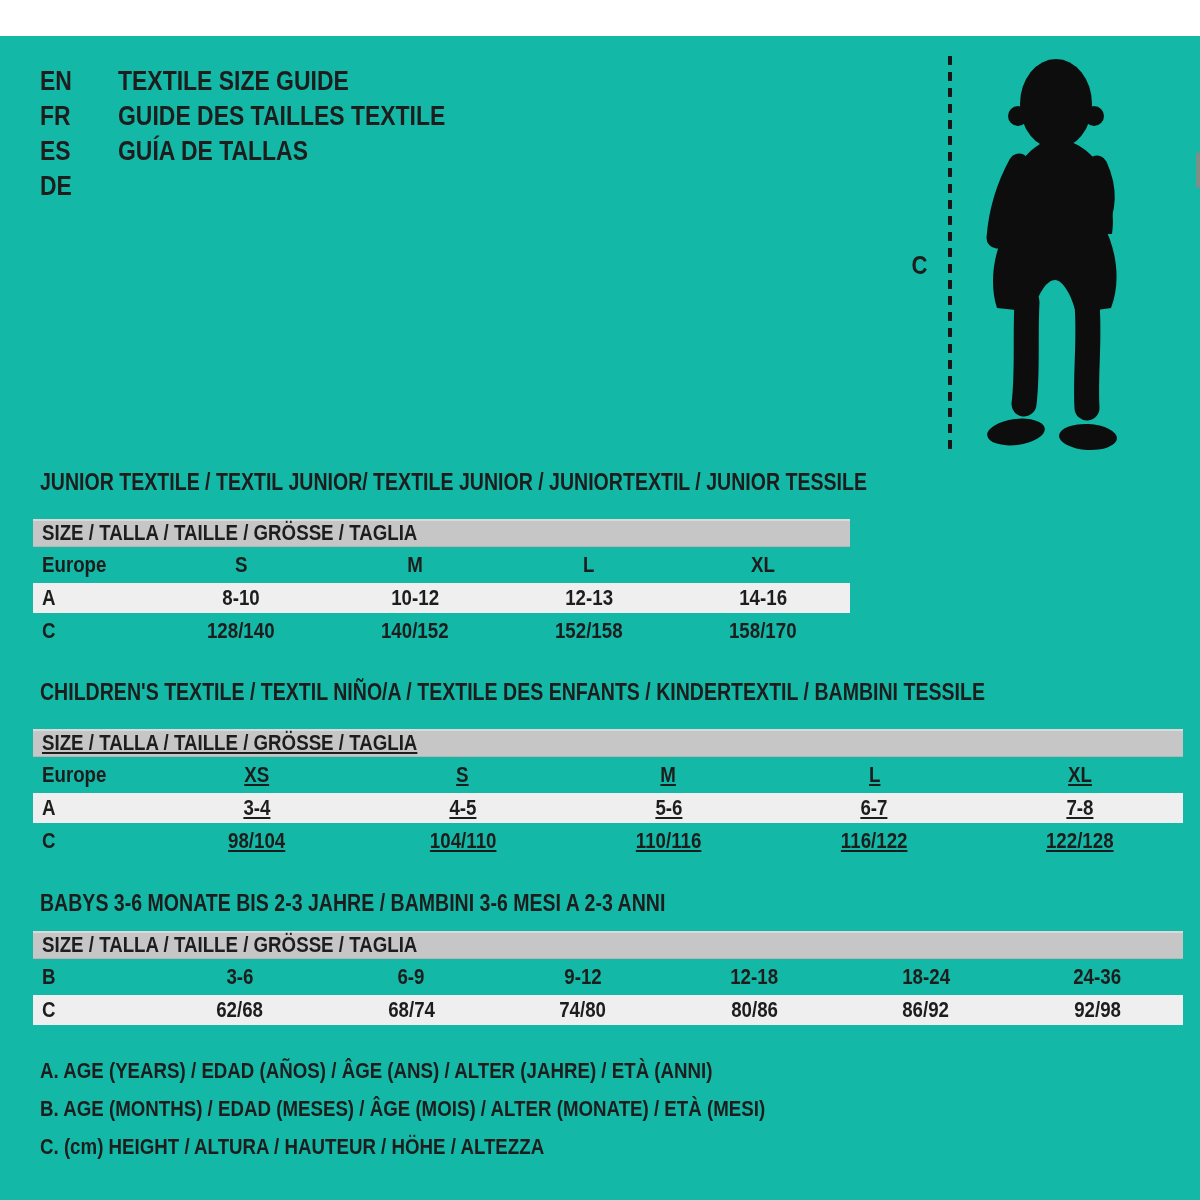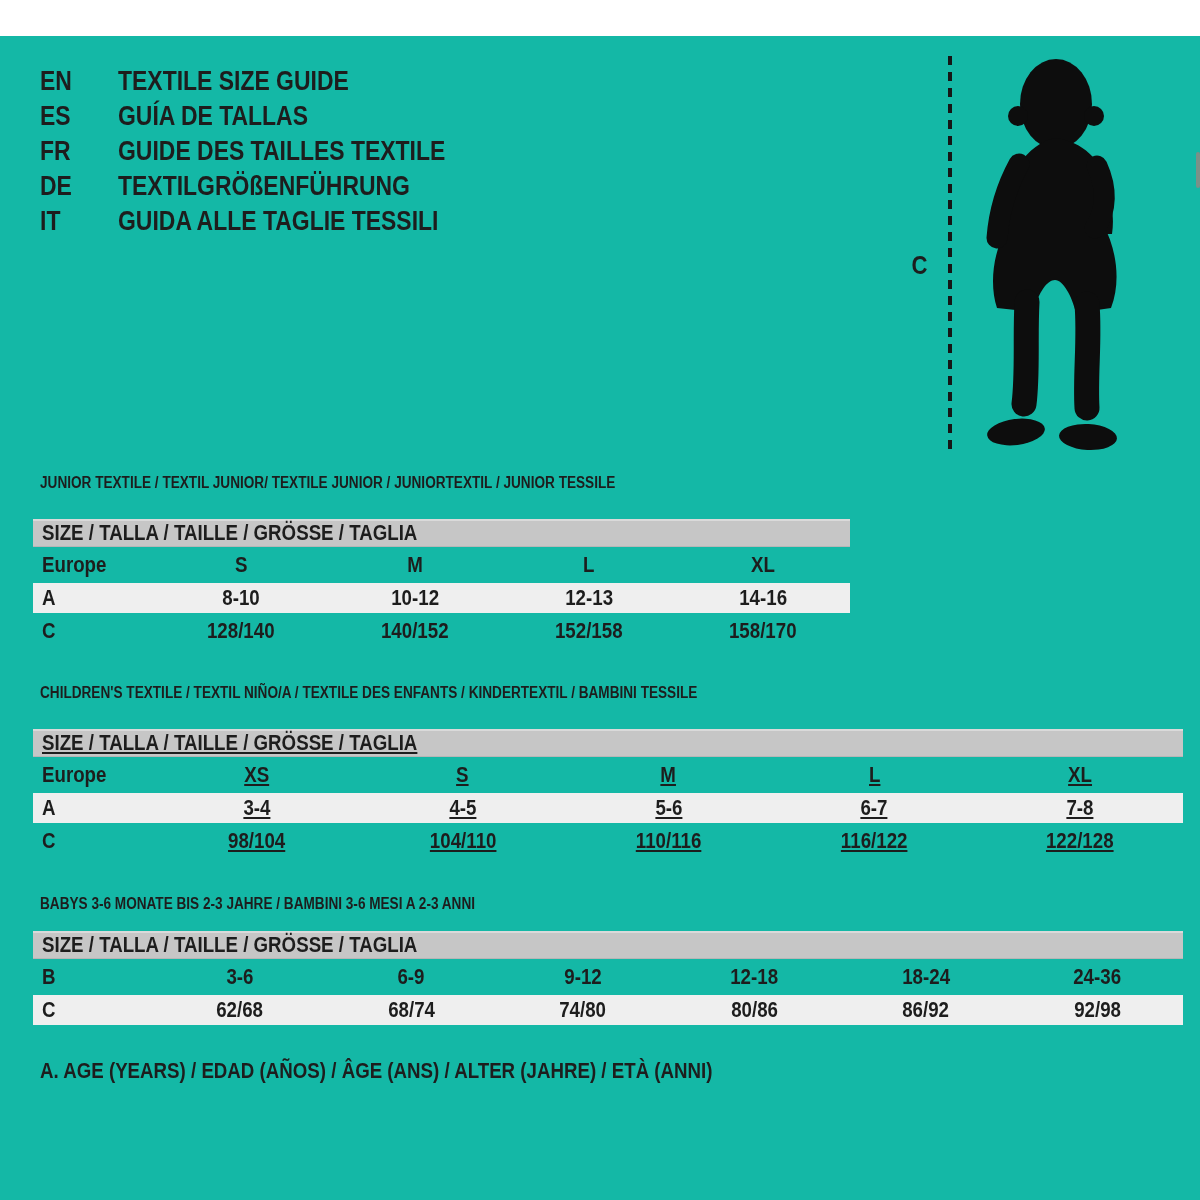--- a/index.html
+++ b/index.html
@@ -28,21 +28,21 @@
     position:absolute; left:1196px; top:116px; width:4px; height:36px;
     background:var(--edge-mark, #e06a6a); opacity:.5; border-radius:2px;
   }
 
   
   .section { position:absolute; left:33px; }
   #sec0 { top:430px; width:817px; }
   #sec1 { top:640px; width:1150px;text-decoration:underline; }
   #sec2 { top:851px; width:1150px; }
   .section-title { padding-left:7px; }
-  .title-line { font-size:16px; line-height:33px; }
+  .title-line { font-size:23px; line-height:33px; }
   .size-bar {
     height:28px; background:var(--header-bar, #c6c6c6);
     display:flex; align-items:center; padding-left:9px; font-size:22px;
     box-shadow: inset 0 2px 0 rgba(255,255,255,.35), inset 0 -1px 0 rgba(0,0,0,.08);
   }
   #sec0 .size-bar, #sec1 .size-bar { margin-top:20px; }
   #sec2 .size-bar { margin-top:11px; }
   .t-row { display:flex; height:30px; margin-top:3px; align-items:center; font-size:22px; }
   .t-row.shade { background:var(--row-shade, #efefef); }
   .t-label { width:112px; padding-left:9px; }
@@ -56,34 +56,29 @@
 <body>
 
 <div class="page">
 
   <div class="lang-block">
     <div class="lang-row">
       <div class="lang-code"><span class="cz-l">EN</span></div>
       <div><span class="cz-l">TEXTILE SIZE GUIDE</span></div>
     </div>
     <div class="lang-row">
+      <div class="lang-code"><span class="cz-l">FR</span></div>
+      <div><span class="cz-l">GUIDE DES TAILLES TEXTILE</span></div>
+    </div>
+    <div class="lang-row">
       <div class="lang-code"><span class="cz-l">ES</span></div>
       <div><span class="cz-l">GUÍA DE TALLAS</span></div>
     </div>
     <div class="lang-row">
-      <div class="lang-code"><span class="cz-l">FR</span></div>
-      <div><span class="cz-l">GUIDE DES TAILLES TEXTILE</span></div>
-    </div>
-    <div class="lang-row">
       <div class="lang-code"><span class="cz-l">DE</span></div>
-      <div><span class="cz-l">TEXTILGRÖßENFÜHRUNG</span></div>
-    </div>
-    <div class="lang-row">
-      <div class="lang-code"><span class="cz-l">IT</span></div>
-      <div><span class="cz-l">GUIDA ALLE TAGLIE TESSILI</span></div>
     </div>
   </div>
 
   <div class="measure-c"><span class="cz-c">C</span></div>
   <div class="measure-line"></div>
   <svg class="silhouette" width="164" height="400" viewBox="0 0 164 400" aria-hidden="true">
     <g fill="#0d0d0d" stroke="none">
       <ellipse cx="85" cy="52" rx="36" ry="45"></ellipse>
       <circle cx="47" cy="64" r="10"></circle>
       <circle cx="123" cy="64" r="10"></circle>
@@ -272,15 +267,21 @@
             <span class="cz-c">92/98</span>
           </div>
         </div>
       </div>
   </div>
 
   <div class="legend">
     <div class="legend-row">
         <span class="cz-l">A. AGE (YEARS) / EDAD (AÑOS) / ÂGE (ANS) / ALTER (JAHRE) / ETÀ (ANNI)</span>
       </div>
+    <div class="legend-row">
+        <span class="cz-l">B. AGE (MONTHS) / EDAD (MESES) / ÂGE (MOIS) / ALTER (MONATE) / ETÀ (MESI)</span>
+      </div>
+    <div class="legend-row">
+        <span class="cz-l">C. (cm) HEIGHT / ALTURA / HAUTEUR / HÖHE / ALTEZZA</span>
+      </div>
   </div>
 
 </div>
 
 </body></html>

